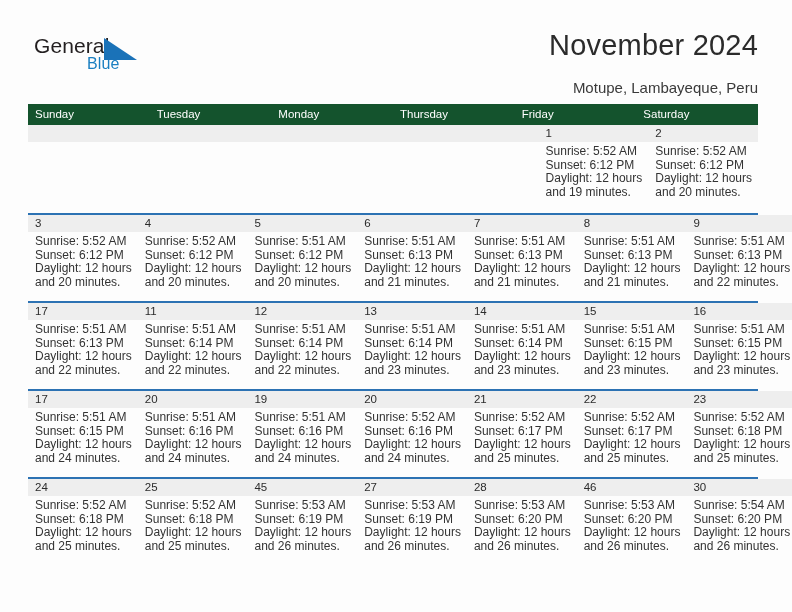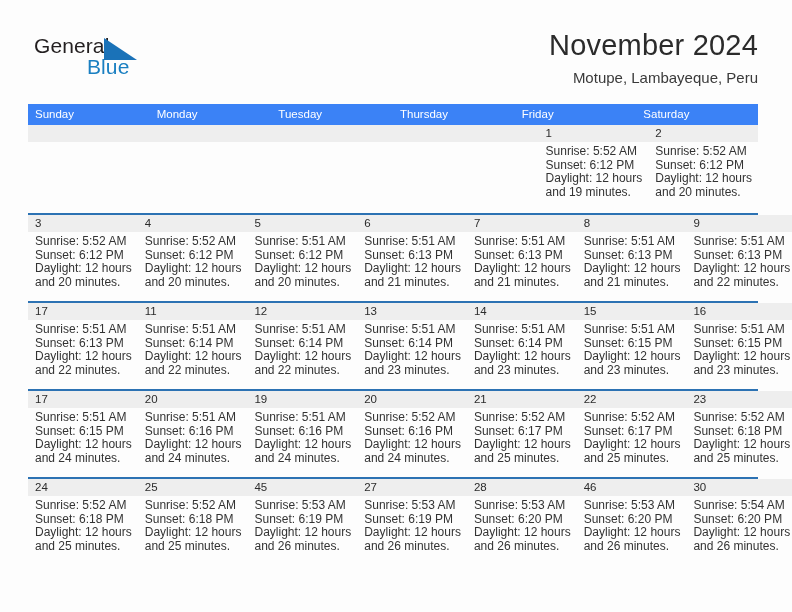--- a/index.html
+++ b/index.html
@@ -44,21 +44,21 @@
     top: 0;
     font-size: 21px;
     letter-spacing: .1px;
     color: #231f20;
     font-family: "Liberation Sans", sans-serif;
   }
   .brand-blue {
     position: absolute;
     left: 53px;
     top: 21px;
-    font-size: 21px;
+    font-size: 16px;
     letter-spacing: .1px;
     color: #1a7fc1;
     font-family: "Liberation Sans", sans-serif;
   }
   .brand-triangle {
     position: absolute;
     left: 70px;
     top: 4px;
     width: 33px;
     height: 22px;
@@ -74,38 +74,38 @@
   }
   .month-title {
     font-size: 29px;
     color: #2b2b2b;
     font-weight: normal;
     line-height: 34px;
     letter-spacing: .2px;
     white-space: nowrap;
   }
   .location {
-    margin-top: 7px;
+    margin-top: 17px;
     font-size: 15px;
     color: #3a3a3a;
     line-height: 18px;
     white-space: nowrap;
   }
 
   
   .calendar {
     position: absolute;
     left: 28px;
     top: 104px;
     width: 730px;
   }
 
   .weekdays {
     display: flex;
-    background: #3b82f6;
+    background: #14532d;
     height: 21px;
   }
   .weekday {
     flex: 1 1 0;
     color: #ffffff;
     font-size: 11.5px;
     line-height: 21px;
     padding-left: 7px;
     box-sizing: border-box;
     white-space: nowrap;
@@ -173,22 +173,22 @@
       <div class="month-title">November 2024</div>
       <div class="location">Motupe, Lambayeque, Peru</div>
     </div>
 
   </div>
 
   <div class="calendar">
 
     <div class="weekdays">
       <div class="weekday">Sunday</div>
+      <div class="weekday">Tuesday</div>
       <div class="weekday">Monday</div>
-      <div class="weekday">Tuesday</div>
       <div class="weekday">Thursday</div>
       <div class="weekday">Friday</div>
       <div class="weekday">Saturday</div>
     </div>
 
     <div id="weeks-container">
         <div class="week first">
           <div class="day empty">
             <div class="day-number"></div>
           </div>

